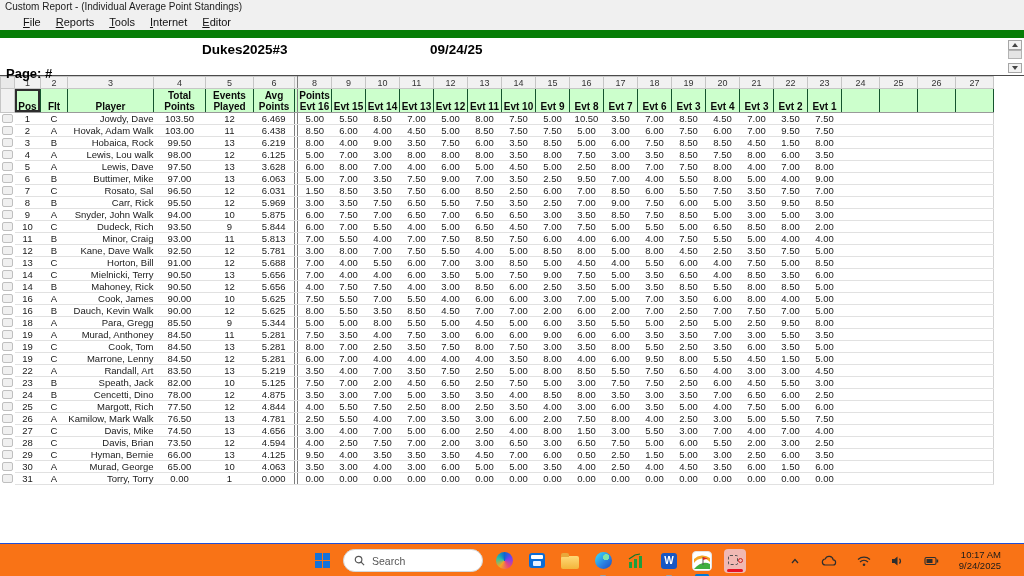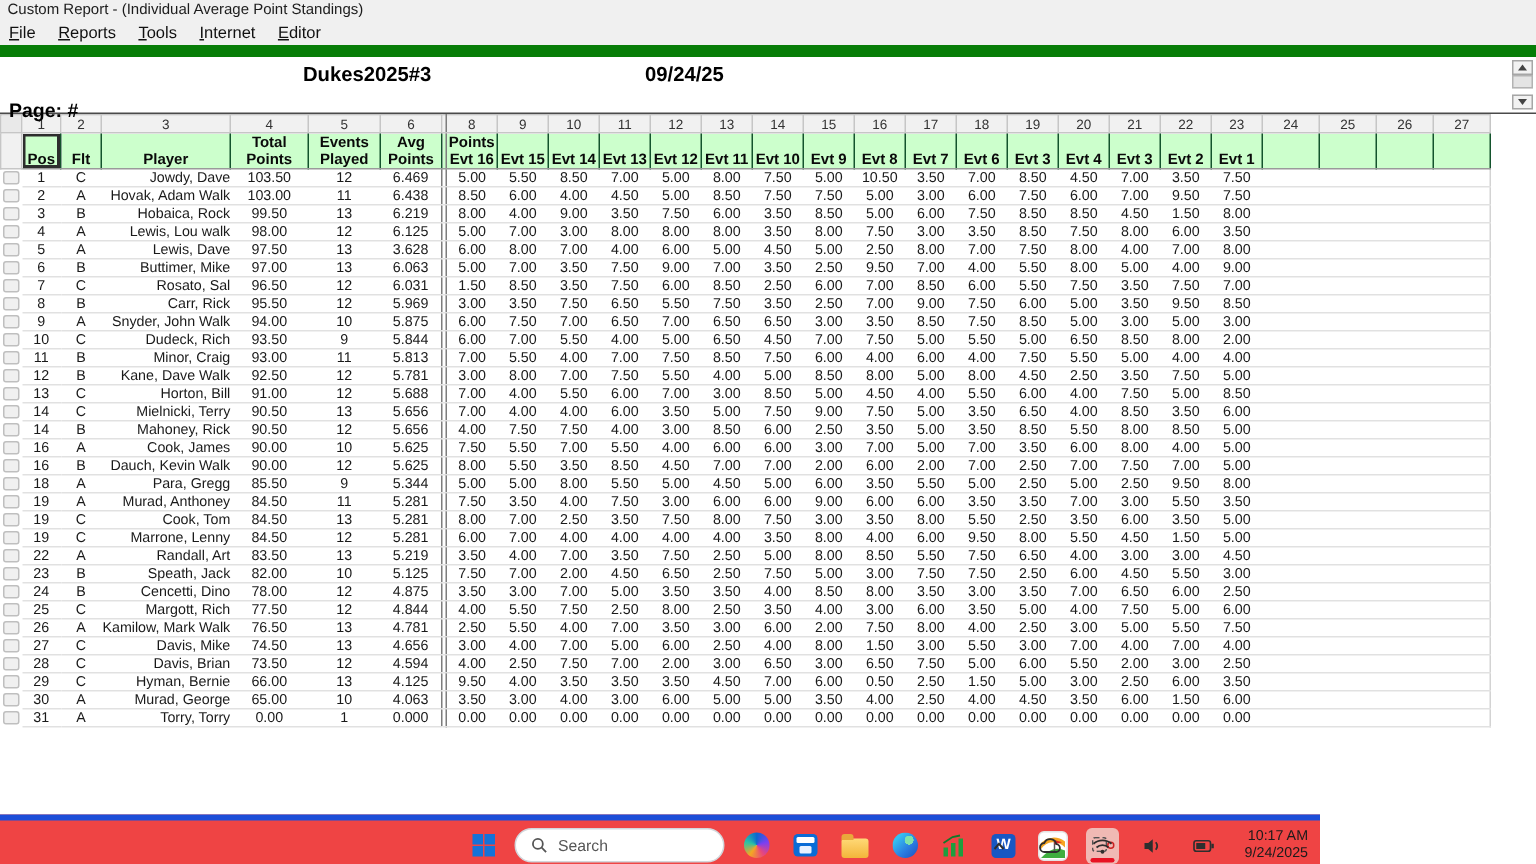--- a/index.html
+++ b/index.html
@@ -3,21 +3,21 @@
 <meta charset="utf-8">
 <style>
   * { box-sizing: border-box; margin: 0; padding: 0; }
   html,body { width:1024px; height:576px; overflow:hidden; background:#fff;
     font-family:"Liberation Sans","DejaVu Sans",sans-serif; position:relative; }
 
   
   .titlebar { height:14px; background:#f0f0f0; font-size:10px; color:#1c1c1c;
     padding:1px 0 0 5px; line-height:12px; }
   .menubar { height:16px; background:#f0f0f0; display:flex; align-items:center;
-    padding-left:6px; font-size:11px; color:#111; }
+    padding-left:23px; font-size:11px; color:#111; }
   .menu-item { display:inline-block; margin-right:15px; cursor:default; }
   .menu-item::first-letter { text-decoration:underline; }
   .green-band { height:8px; background:#077d07; }
 
   
   .report-header { position:relative; height:38px; background:#fff;
     border-bottom:1px solid #4a4a4a; font-weight:bold; }
   .ph-page { position:absolute; left:6px; top:4px; font-size:13px;margin-top:24px; }
   .ph-league { position:absolute; left:202px; top:4px; font-size:13.5px; }
   .ph-date { position:absolute; left:430px; top:4px; font-size:13.5px; }
@@ -51,22 +51,22 @@
 
   .data-row td { height:11.9px; border-bottom:1px solid #e1e1e1; font-size:9.5px;
     color:#1a1a1a; text-align:center; line-height:11px; }
   .data-row td.c-player { text-align:right; padding-left:3px; }
   .data-row td.gutter { border-bottom:none; }
   .gutter-inner { width:11px; height:9px; margin:1px; background:#f0f0f0;
     border:1px solid #bfbfbf; border-radius:2px; }
   #grid td.last-col { border-right:1px solid #d3d3d3; }
 
   
-  .taskbar { position:absolute; left:0; bottom:0; width:880px; height:33px;
-    background:#ef4444; border-top:4px solid #1d4ed8; }
+  .taskbar { position:absolute; left:0; bottom:0; width:1024px; height:33px;
+    background:#f97316; border-top:1px solid #1d4ed8; }
   .tb-center { position:absolute; left:310px; top:0; height:33px; display:flex;
     align-items:center; gap:9px; }
   .tb-btn { position:relative; width:24px; height:26px; display:flex;
     align-items:center; justify-content:center; }
   .start-logo { width:15px; height:15px; display:grid;
     grid-template-columns:7px 7px; grid-template-rows:7px 7px; gap:1px; }
   .start-logo i { background:#1572d8; }
   .search-pill { width:140px; height:23px; border-radius:12px; background:#fff;
     border:1px solid #d2d7dc; display:flex; align-items:center; gap:7px;
     padding-left:10px; color:#565656; font-size:10.5px; }
@@ -93,21 +93,21 @@
   .ic-snip-bg { width:22px; height:24px; background:#f0b9b4; border:none; position:relative; }
   .snip-square { width:10px; height:10px; border:1.4px dashed #525252; border-radius:2px;
     position:relative; left:-2px; top:-1px; }
   .snip-dot { position:absolute; right:3px; top:9px; width:5px; height:5px;
     border:1.4px solid #c22; border-radius:50%; }
   .pill { position:absolute; left:50%; transform:translateX(-50%); border-radius:2px; }
   .pill-blue { bottom:-3px; width:14px; height:3px; background:#0078d4; }
   .pill-red { bottom:1px; width:16px; height:3px; background:#e81123; }
   .pill-gray { bottom:-3px; width:6px; height:2px; background:#9aa0a6; }
 
-  .tray { position:absolute; right:8px; top:0; height:33px; display:flex;
+  .tray { position:absolute; right:23px; top:0; height:33px; display:flex;
     align-items:center; gap:20px; }
   .tray svg { display:block; }
   .clock { text-align:right; font-size:9.5px; line-height:10.5px; color:#1b1b1b; }
 </style>
 </head>
 <body>
 
 <div class="titlebar">
   <span>Custom Report - (Individual Average Point Standings)</span>
 </div>

